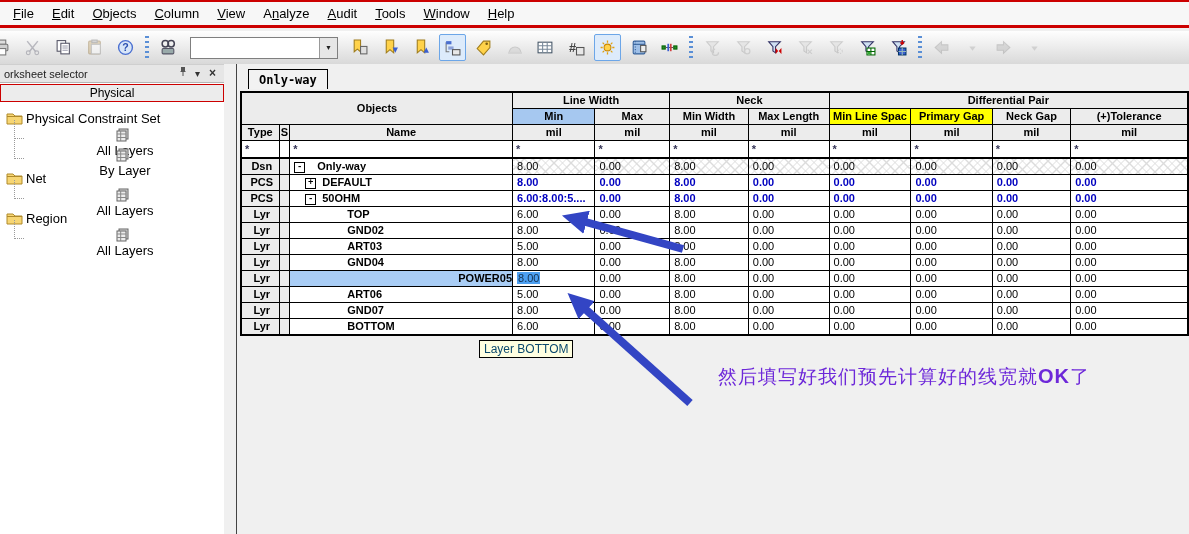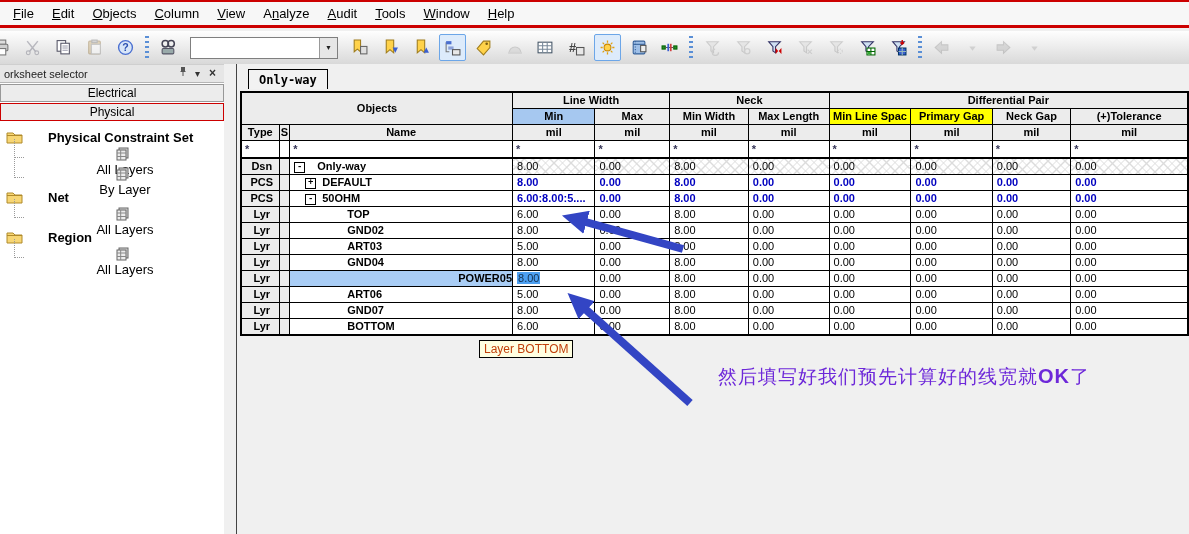--- a/index.html
+++ b/index.html
@@ -29,21 +29,21 @@
   .sb-title{height:17px;background:#e6e6e6;border-bottom:1px solid #b5b5b5;display:flex;
             align-items:center;padding:0 4px;font-size:11px;color:#222;}
   .sb-title .sp{flex:1;}
   .sb-ctrl{width:15px;text-align:center;font-size:10px;color:#333;line-height:15px;}
   .sb-tabs{display:flex;flex-direction:column;}
   .sb-tab{height:16px;border:1px solid #989898;background:#ececec;display:flex;align-items:center;
           justify-content:center;font-size:12px;color:#000;margin-top:1px;}
   .sb-tab.active{border:1px solid #cc0000;}
   .tree{padding-top:6px;font-size:13px;color:#000;}
   .tree-row{height:20px;display:flex;align-items:center;position:relative;}
-  .tree-row.bold{font-weight:bold;gap:22px;}
+  .tree-row.bold{font-weight:normal;}
   .tree-row.lvl0{padding-left:6px;}
   .tree-row.lvl1{padding-left:26px;flex-direction:column;}
   .tree-row.lvl1::before{content:'';position:absolute;left:14px;top:-8px;height:18px;width:9px;
           border-left:1px dotted #9a9a9a;border-bottom:1px dotted #9a9a9a;}
   .tree-ic{width:20px;display:inline-flex;justify-content:flex-start;}
   
   .splitter{position:absolute;left:224px;top:64px;width:12px;bottom:0;background:#f0f0f0;border-right:1px solid #444;}
   .main{position:absolute;left:237px;top:64px;right:0;bottom:0;background:#f0f0f0;}
   .ws-tab{position:absolute;left:11px;top:5px;height:19px;padding:0 10px;background:#f2f2f2;
           border:1px solid #000;border-bottom:none;display:flex;align-items:center;
@@ -69,21 +69,21 @@
   .exp{display:inline-block;width:9px;height:9px;border:1px solid #000;background:#fff;
        line-height:8px;font-size:9px;text-align:center;vertical-align:middle;box-sizing:content-box;
        font-family:"Liberation Mono",monospace;}
   .exp.e0{margin-left:4px;}
   .exp.e1{margin-left:15px;}
   .nm.n0{margin-left:12px;}
   .nm.n1{margin-left:6px;}
   .nm.n2{margin-left:57px;}
   
   .tooltip{position:absolute;left:242px;top:276px;height:16px;line-height:16px;background:#ffffe1;
-           border:1px solid #000;padding:0 4px;font-size:12px;color:#c2410c;}
+           border:1px solid #000;padding:0 4px;font-size:12px;color:#0c4a6e;}
   .annotation{position:absolute;left:481px;top:292px;font-size:19px;color:#6d28d9;letter-spacing:1px;white-space:nowrap;margin-top:8px;}
   .annotation b{font-size:20px;}
   .overlay{position:absolute;left:0;top:0;pointer-events:none;z-index:50;}
 </style>
 </head>
 <body>
 
 <div class="app">
 
   <div class="red-top"></div>
@@ -301,21 +301,20 @@
       <span class="sb-ctrl">
         <svg width="10" height="11" viewBox="0 0 10 11">
             <path d="M3 1h4v4l1 1H2l1-1z" fill="#555"></path>
             <path d="M5 6v4" stroke="#555"></path>
           </svg>
       </span>
       <span class="sb-ctrl">▾</span>
       <span class="sb-ctrl" style="font-weight:bold;font-size:12px;">×</span>
     </div>
     <div class="sb-tabs">
-        <div class="sb-tab">Electrical</div>
         <div class="sb-tab active">Physical</div>
       </div>
     <div class="tree">
         <div class="tree-row lvl0 bold">
           <span class="tree-ic">
             <svg width="17" height="14" viewBox="0 0 17 14">
               <path d="M1 3h6l2 2h7v8H1z" fill="#f7d674" stroke="#b08a2a"></path>
               <path d="M1 5.5h15" stroke="#b08a2a"></path>
             </svg>
           </span>

